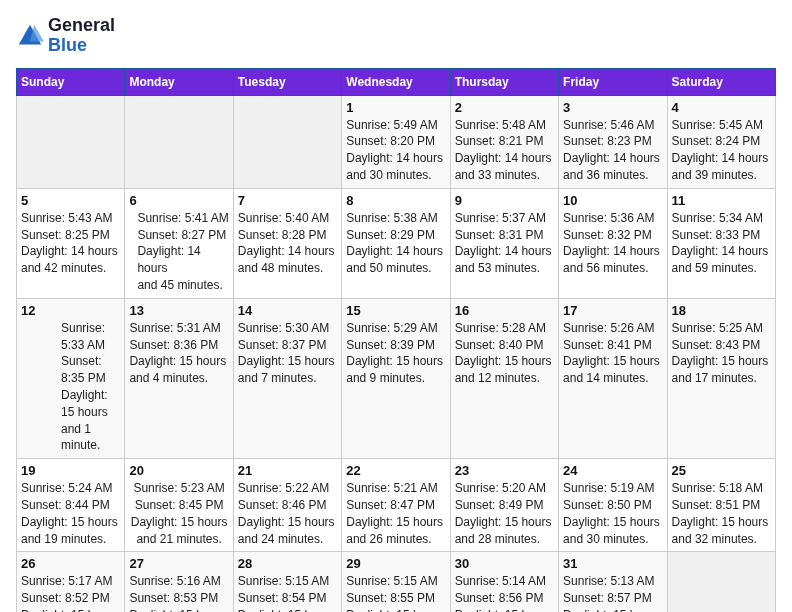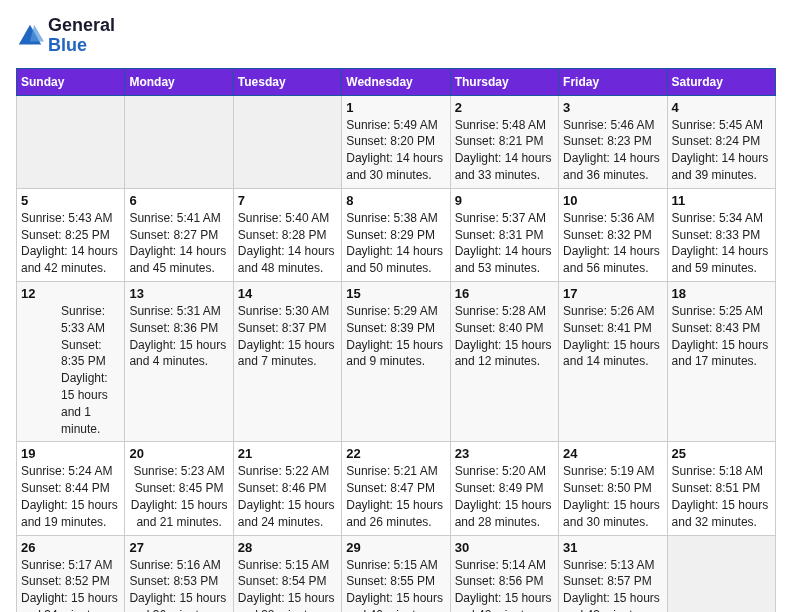--- a/index.html
+++ b/index.html
@@ -154,21 +154,21 @@
       <tr>
         <td>
           <div class="day-num">5</div>
           <div class="day-info" style="white-space: pre-line;">Sunrise: 5:43 AM
 Sunset: 8:25 PM
 Daylight: 14 hours
 and 42 minutes.</div>
         </td>
         <td>
           <div class="day-num">6</div>
-          <div class="day-info" style="white-space: pre-line;">Sunrise: 5:41 AM
+          <div class="day-info" style="white-space: pre-line; margin-left: 8px;">Sunrise: 5:41 AM
 Sunset: 8:27 PM
 Daylight: 14 hours
 and 45 minutes.</div>
         </td>
         <td>
           <div class="day-num">7</div>
           <div class="day-info" style="white-space: pre-line;">Sunrise: 5:40 AM
 Sunset: 8:28 PM
 Daylight: 14 hours
 and 48 minutes.</div>

